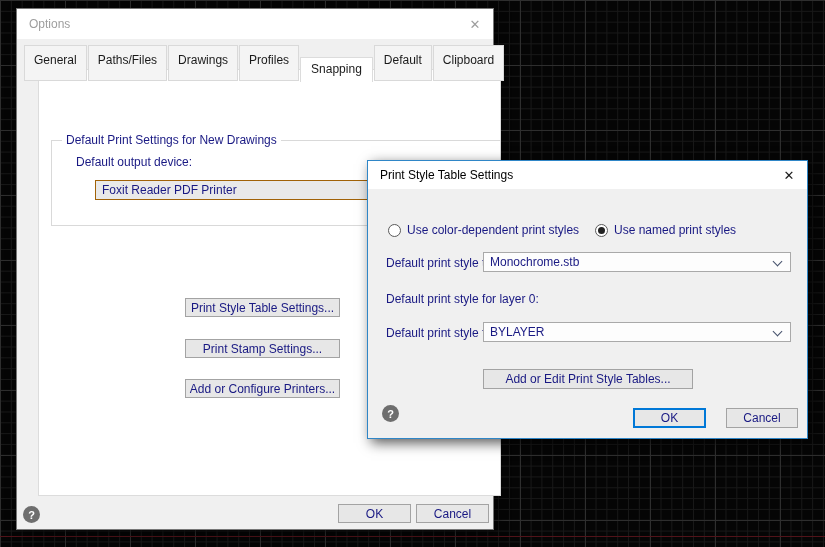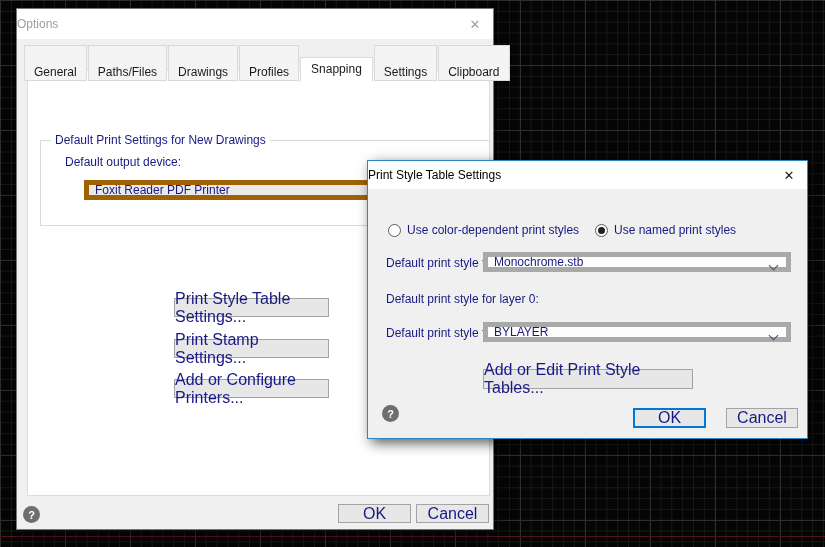--- a/index.html
+++ b/index.html
@@ -14,35 +14,35 @@
       linear-gradient(to bottom, #2e2e2e 1px, transparent 1px),
       linear-gradient(to right, #181818 1px, transparent 1px),
       linear-gradient(to bottom, #181818 1px, transparent 1px);
     background-size: 65px 65px, 65px 65px, 10.83px 10.83px, 10.83px 10.83px;
   }
   .axis-line { position: absolute; left: 0; right: 0; top: 536px; height: 1px; background: #511319; }
 
   
   .dialog { position: absolute; background: #f0f0f0; }
   .titlebar { display: flex; align-items: center; background: #ffffff; }
-  .title { flex: 1; }
+  .title { flex: 1; padding-left: 12px; }
   .close-btn { width: 36px; text-align: center; font-size: 13px; cursor: default; }
 
   .groupbox { position: absolute; border: 1px solid #d9d9d9; }
   .group-label { position: absolute; top: -8px; left: 10px; padding: 0 4px; color: #191983; }
 
   .btn {
     position: absolute; display: flex; align-items: center; justify-content: center;
-    background: #e7e7e7; border: 1px solid #a3a3a3; color: #191983; font-size: 16px;
+    background: #e7e7e7; border: 1px solid #a3a3a3; color: #191983; font-size: 12px;
   }
   .btn.default-btn { border: 2px solid #0078d7; }
 
   .combo {
     position: absolute; display: flex; align-items: center;
-    border: 5px solid #a16207; padding-left: 6px; color: #191983;
+    border: 1px solid #a16207; padding-left: 6px; color: #191983;
   }
   .combo .chev {
     position: absolute; right: 9px; top: 5px; width: 7px; height: 7px;
     border-right: 1.4px solid #44506b; border-bottom: 1.4px solid #44506b;
     transform: rotate(45deg);
   }
   .combo.gray { background: #e9e9e9; }
   .combo.white { background: #fdfdfd; border-color: #a9a9a9; }
 
   .help-circle {
@@ -66,29 +66,29 @@
   #options-dialog {
     left: 16px; top: 8px; width: 478px; height: 522px;
     border: 1px solid #767676; box-shadow: 3px 3px 10px rgba(0,0,0,.55);
   }
   #options-dialog .titlebar { height: 30px; }
   #options-dialog .title { color: #9e9e9e; }
   #options-dialog .close-btn { color: #9e9e9e; }
 
   .tabstrip { position: absolute; left: 7px; top: 36px; display: flex; align-items: flex-end; z-index: 2; }
   .tab {
-    height: 36px; line-height: 20px; padding: 16px 9px; background: #f4f4f4;
+    height: 36px; line-height: 20px; padding: 4px 9px; background: #f4f4f4;
     border: 1px solid #d9d9d9; color: #1a1a1a; margin-right: 1px;
   }
   .tab.active {
     height: 25px; line-height: 23px; background: #fff; border-color: #dcdcdc;
     border-bottom: none; position: relative; top: 1px; padding: 0 10px; z-index: 3;
   }
   .tabpage {
-    position: absolute; left: 10px; top: 60px; width: 463px; height: 427px;
+    position: absolute; left: 21px; top: 60px; width: 463px; height: 427px;
     background: #fff; border: 1px solid #dcdcdc; z-index: 1; padding-left: 14px;
   }
   #opt-group { left: 12px; top: 70px; width: 450px; height: 86px; }
   #opt-group .group-label { background: #fff; }
   #output-device-label { position: absolute; left: 37px; top: 85px; color: #191983; }
   #output-device-combo { left: 56px; top: 110px; width: 365px; height: 20px; }
 
   #btn-pst  { left: 146px; top: 228px; width: 155px; height: 19px; }
   #btn-stamp{ left: 146px; top: 269px; width: 155px; height: 19px; }
   #btn-add  { left: 146px; top: 309px; width: 155px; height: 19px; }
@@ -133,21 +133,21 @@
     <span class="title">Options</span>
     <span class="close-btn">✕</span>
   </div>
 
   <div class="tabstrip">
     <span class="tab">General</span>
     <span class="tab">Paths/Files</span>
     <span class="tab">Drawings</span>
     <span class="tab">Profiles</span>
     <span class="tab active">Snapping</span>
-    <span class="tab">Settings</span>
+    <span class="tab">Default</span>
     <span class="tab">Clipboard</span>
   </div>
 
   <div class="tabpage">
     <div class="groupbox" id="opt-group">
       <span class="group-label">Default Print Settings for New Drawings</span>
     </div>
     <span id="output-device-label">Default output device:</span>
     <div class="combo gray" id="output-device-combo">
       <span>Foxit Reader PDF Printer</span>

